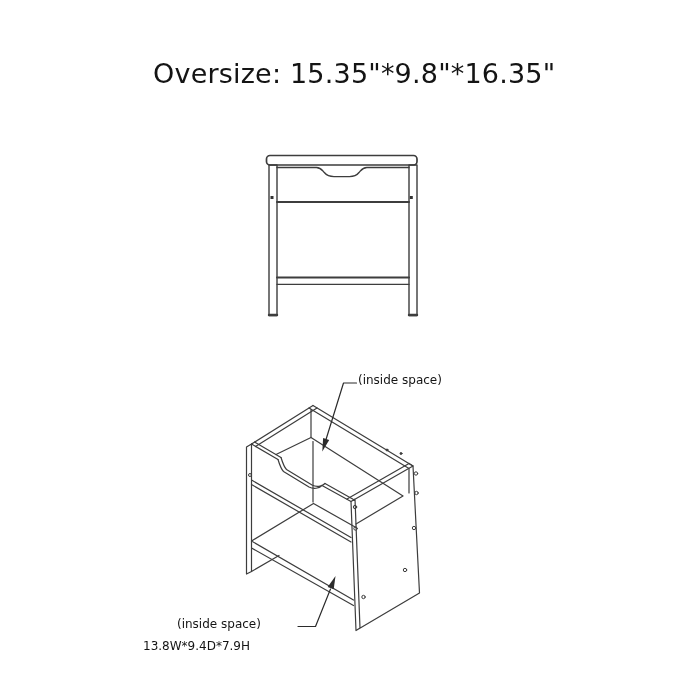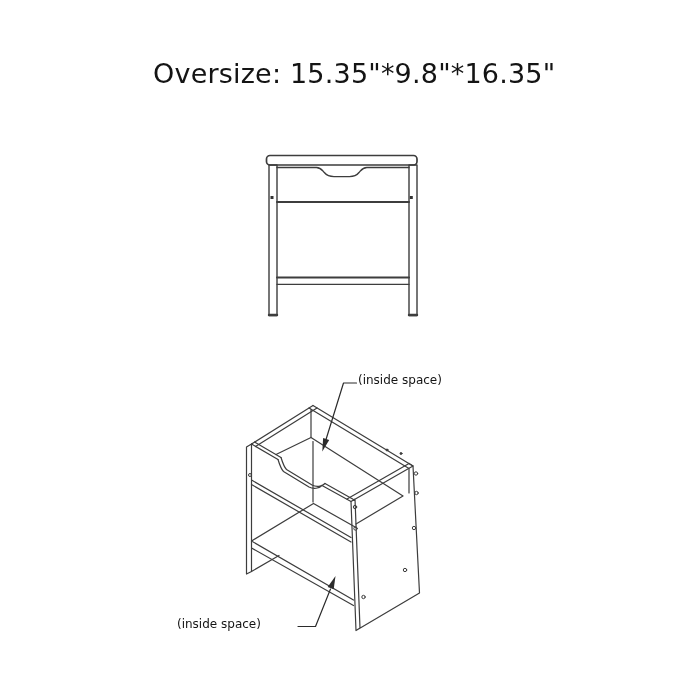--- a/index.html
+++ b/index.html
@@ -109,15 +109,16 @@
       <polygon points="335.5,576 333.7,589.3 327.7,586.9" fill="#2b2b2b" stroke="none"></polygon>
     </g>
   </svg>
 
   <div class="ann ann-top">
     <div class="ln ln1">(inside space)</div>
   </div>
 
   <div class="ann ann-bottom">
     <div class="ln ln1">(inside space)</div>
+    <div class="ln ln2">13.8W*9.4D*7.9H</div>
   </div>
 
 </div>
 
 </body></html>

